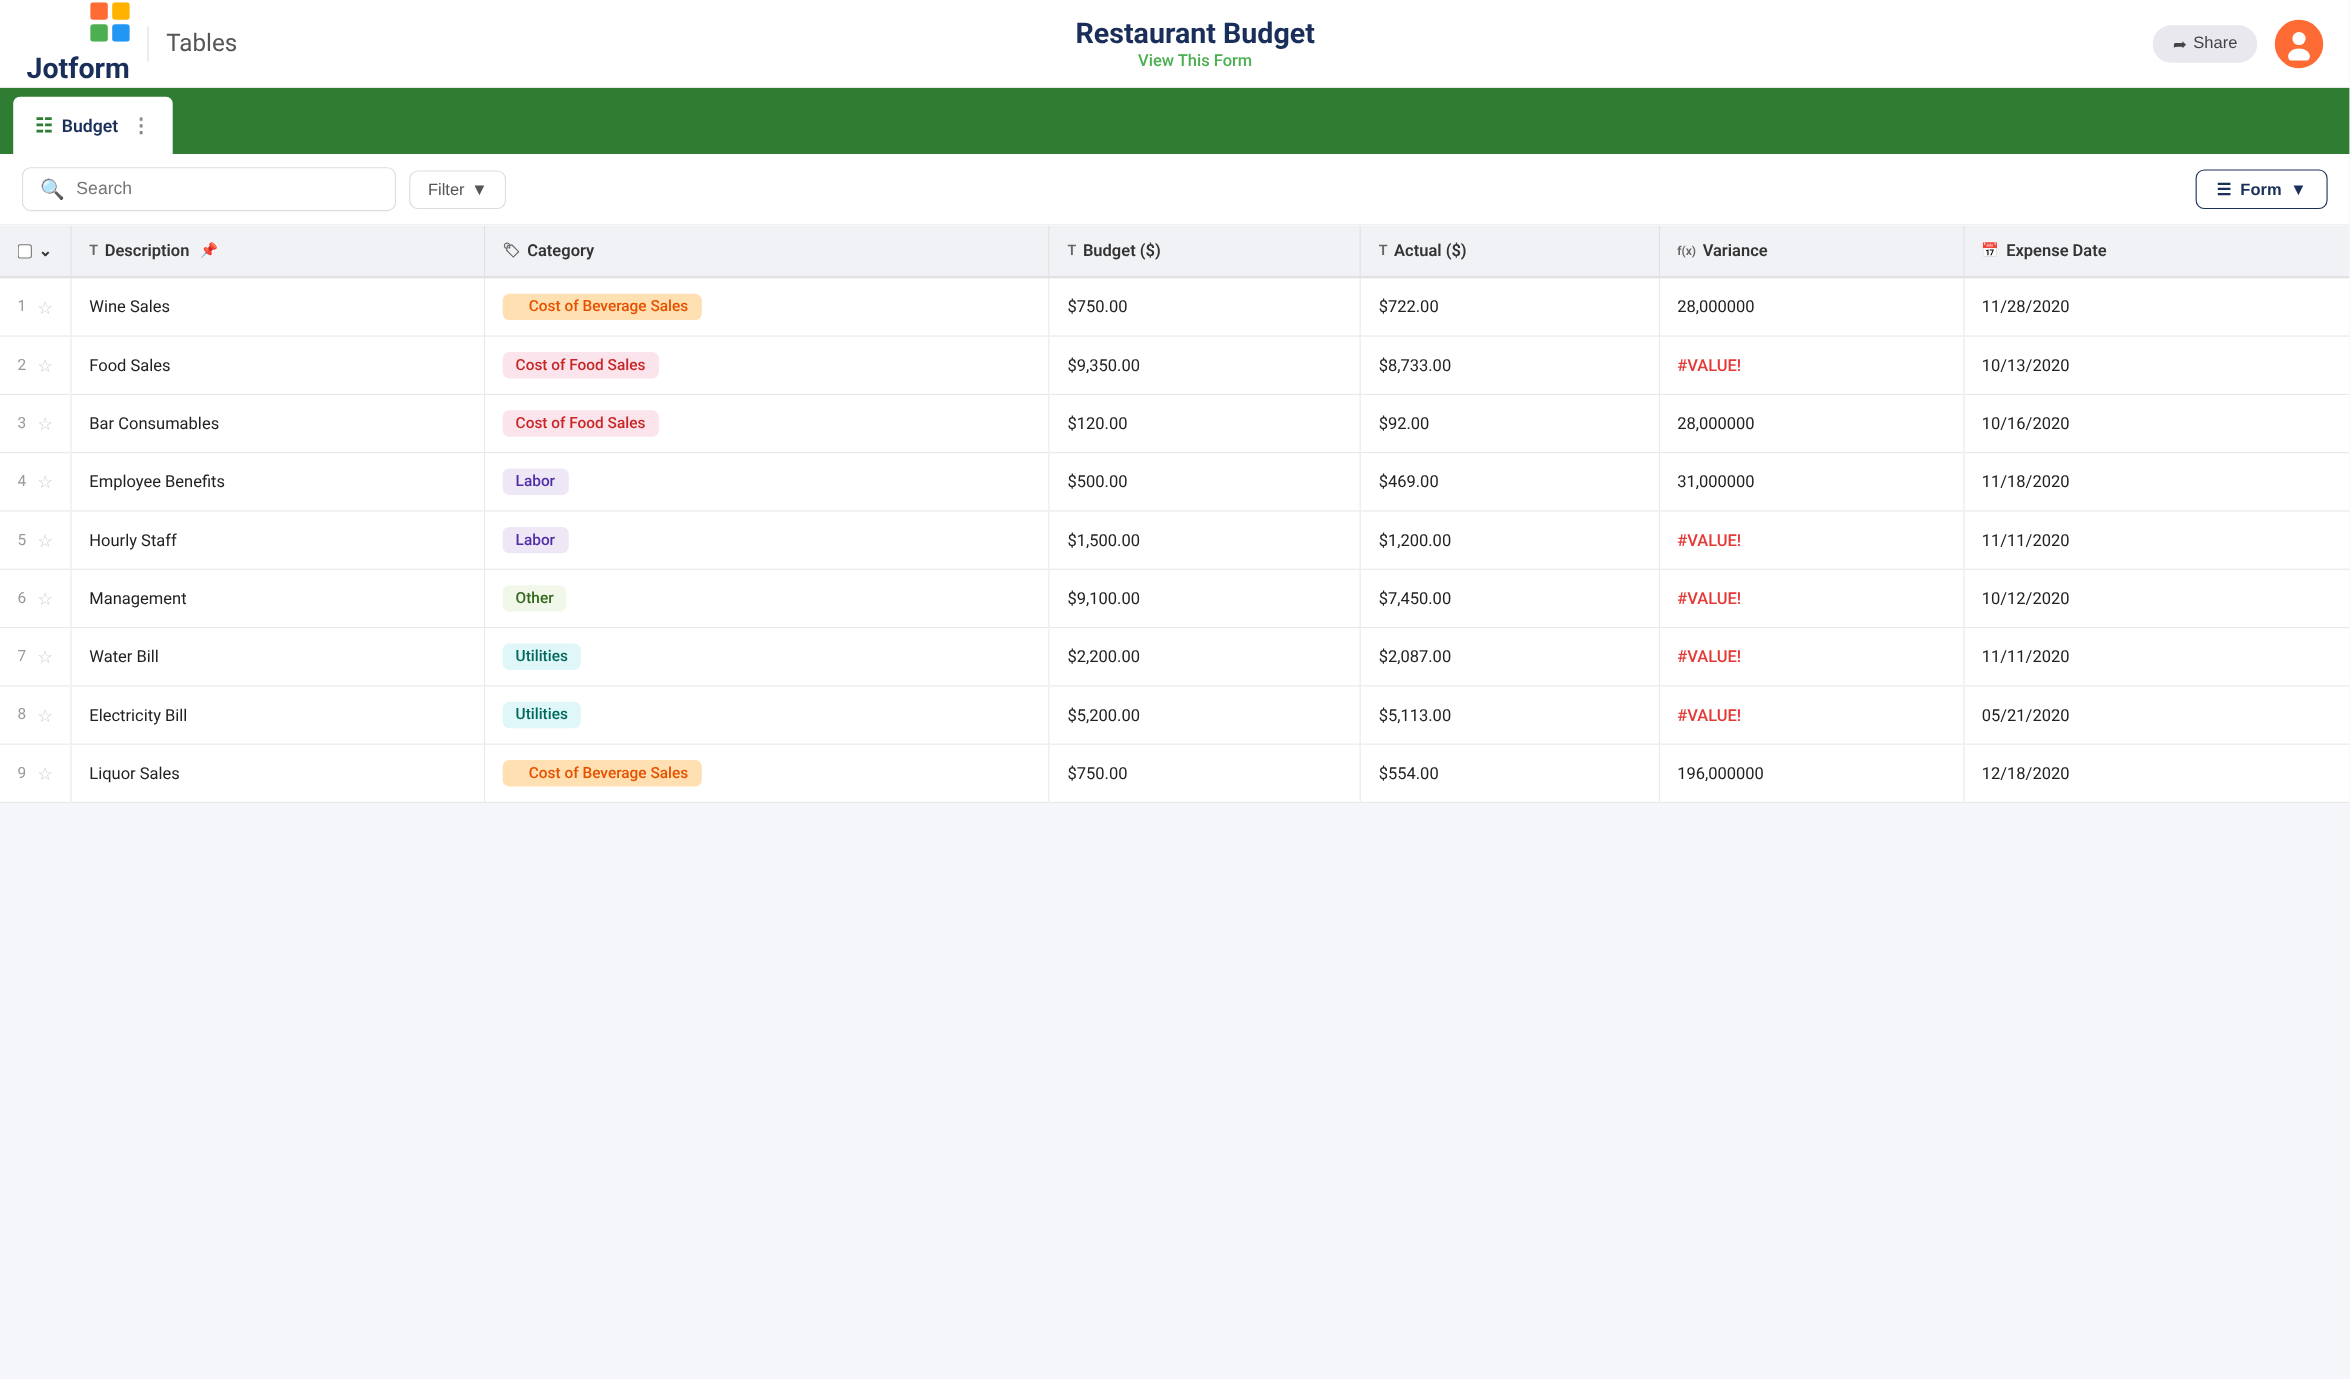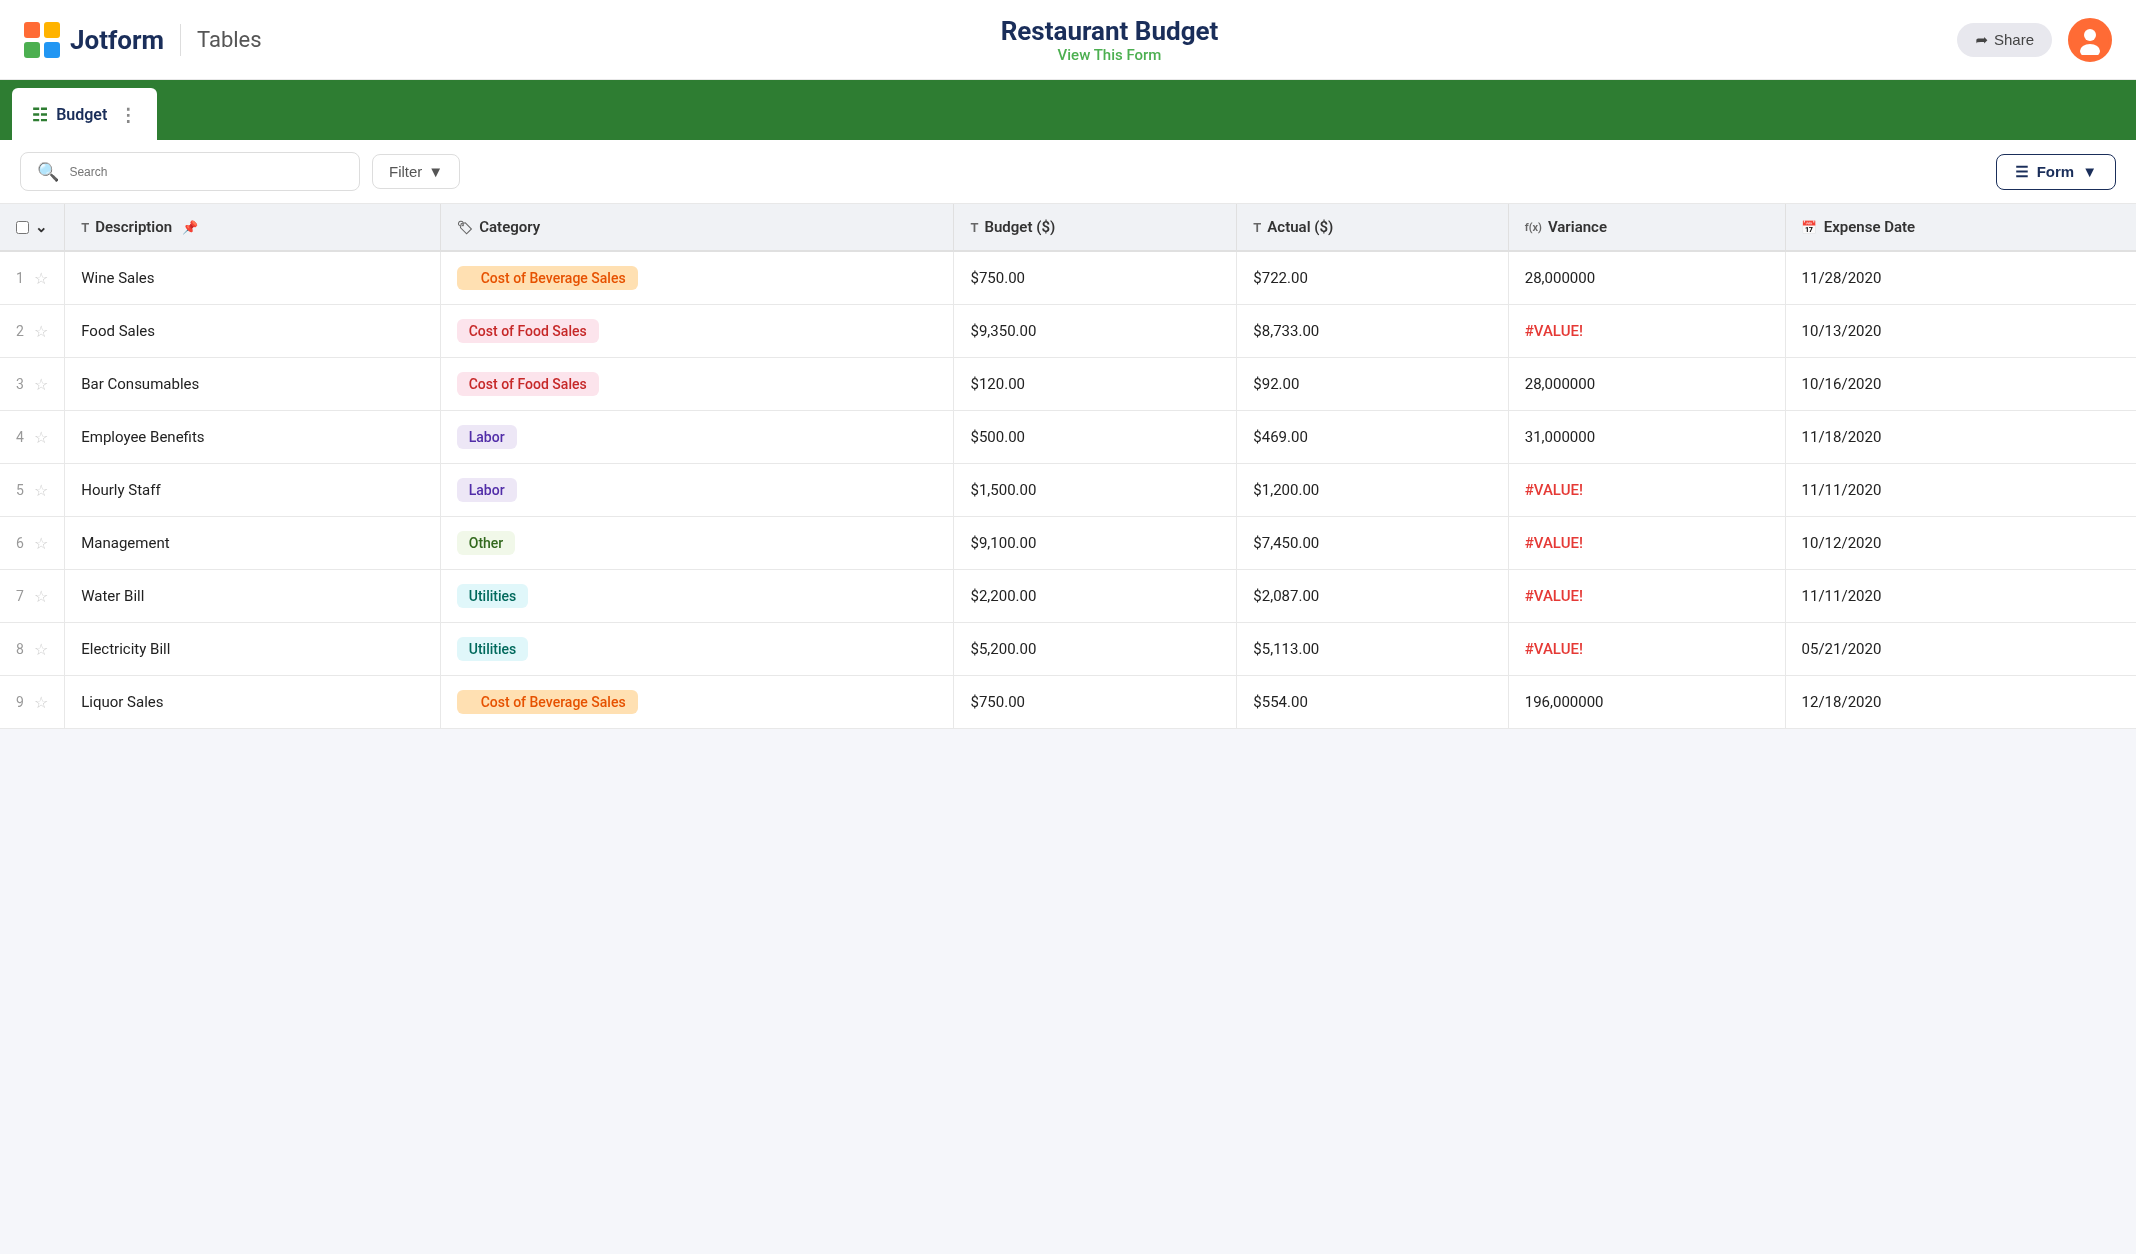--- a/index.html
+++ b/index.html
@@ -5,21 +5,21 @@
     * { box-sizing: border-box; margin: 0; padding: 0; }
     body { font-family: -apple-system, BlinkMacSystemFont, 'Segoe UI', Roboto, sans-serif; background: #f5f6fa; }
 
     
     .header {
       display: flex; align-items: center; justify-content: space-between;
       background: #fff; padding: 0 24px; height: 80px;
       border-bottom: 1px solid #e8e8e8;
     }
     .header-left { display: flex; align-items: center; gap: 16px; }
-    .logo { display: flex; align-items: center; gap: 10px; }
+    .logo { display: flex; align-items: flex-end; gap: 10px; flex-direction: column; }
     .logo-icon { width: 36px; height: 36px; }
     .logo-text { font-size: 26px; font-weight: 700; color: #1a2e5a; }
     .divider { width: 1px; height: 32px; background: #ddd; }
     .tables-text { font-size: 22px; color: #555; font-weight: 400; }
     .header-center { text-align: center; }
     .page-title { font-size: 26px; font-weight: 700; color: #1a2e5a; }
     .view-form-link { font-size: 15px; color: #4caf50; font-weight: 500; cursor: pointer; }
     .header-right { display: flex; align-items: center; gap: 16px; }
     .share-btn {
       display: flex; align-items: center; gap: 6px;
@@ -50,21 +50,21 @@
     .toolbar {
       background: #fff; padding: 12px 20px; display: flex; align-items: center;
       gap: 12px; border-bottom: 1px solid #e8e8e8;
     }
     .search-box {
       display: flex; align-items: center; gap: 10px;
       border: 1px solid #ddd; border-radius: 8px; padding: 8px 16px;
       width: 340px; background: #fff;
     }
     .search-box input {
-      border: none; outline: none; font-size: 12px; color: #3b82f6; width: 100%;
+      border: none; outline: none; font-size: 16px; color: #3b82f6; width: 100%;
     }
     .search-icon { color: #999; font-size: 18px; }
     .filter-btn {
       display: flex; align-items: center; gap: 6px;
       border: 1px solid #ddd; border-radius: 8px; padding: 8px 16px;
       font-size: 15px; color: #555; background: #fff; cursor: pointer;
     }
     .toolbar-right { margin-left: auto; }
     .form-btn {
       display: flex; align-items: center; gap: 8px;

